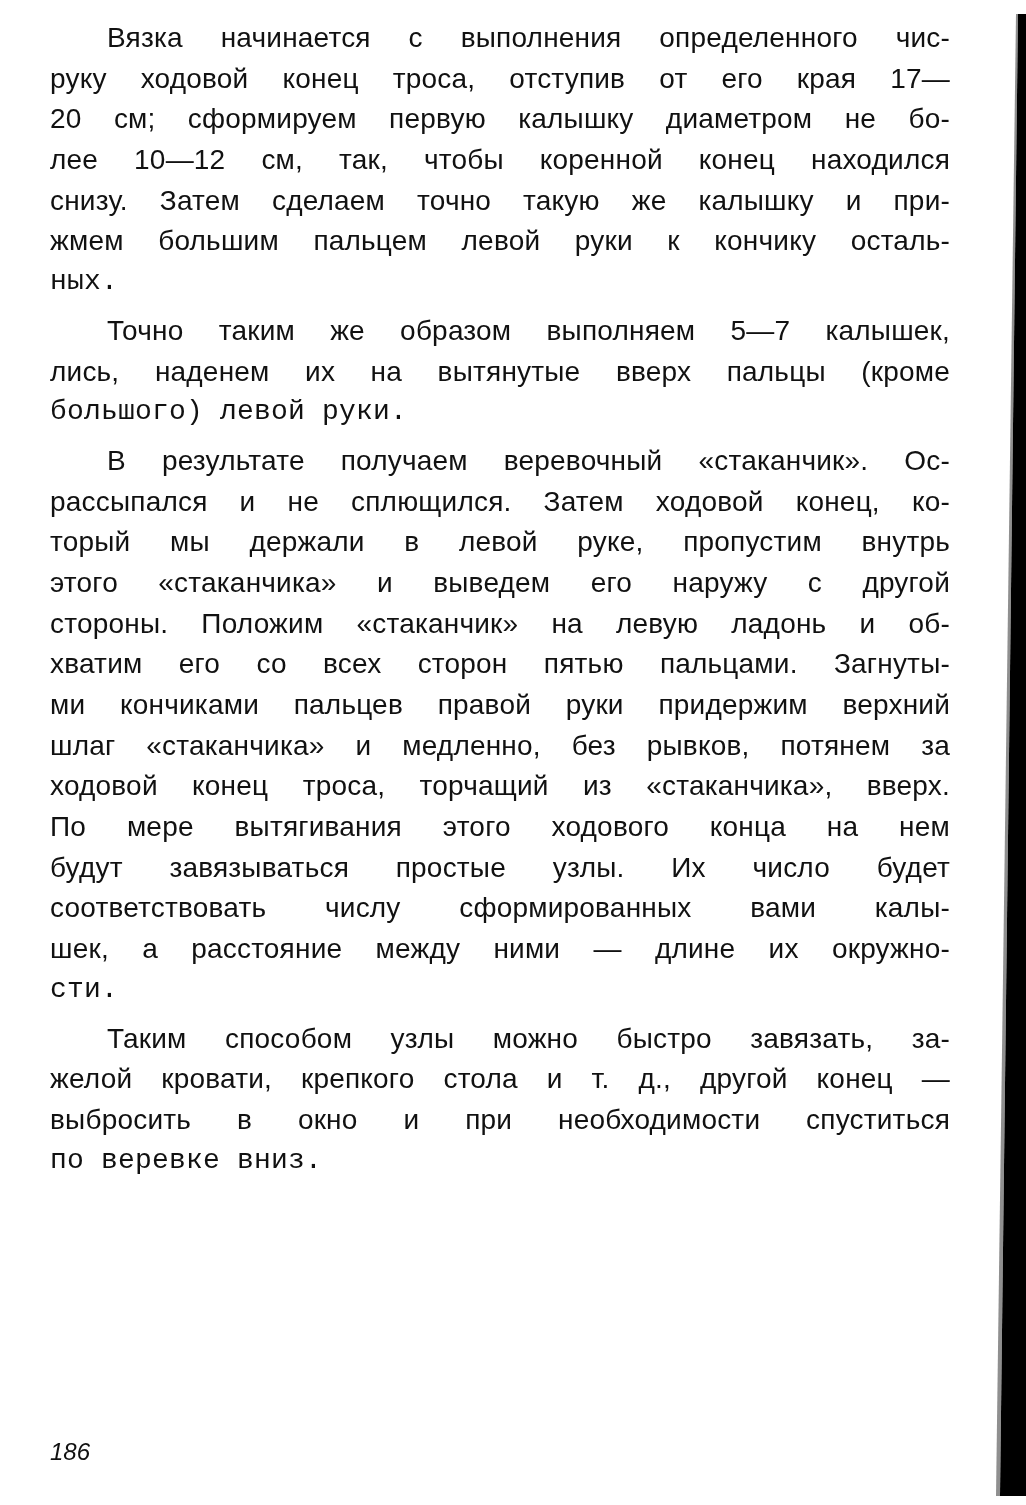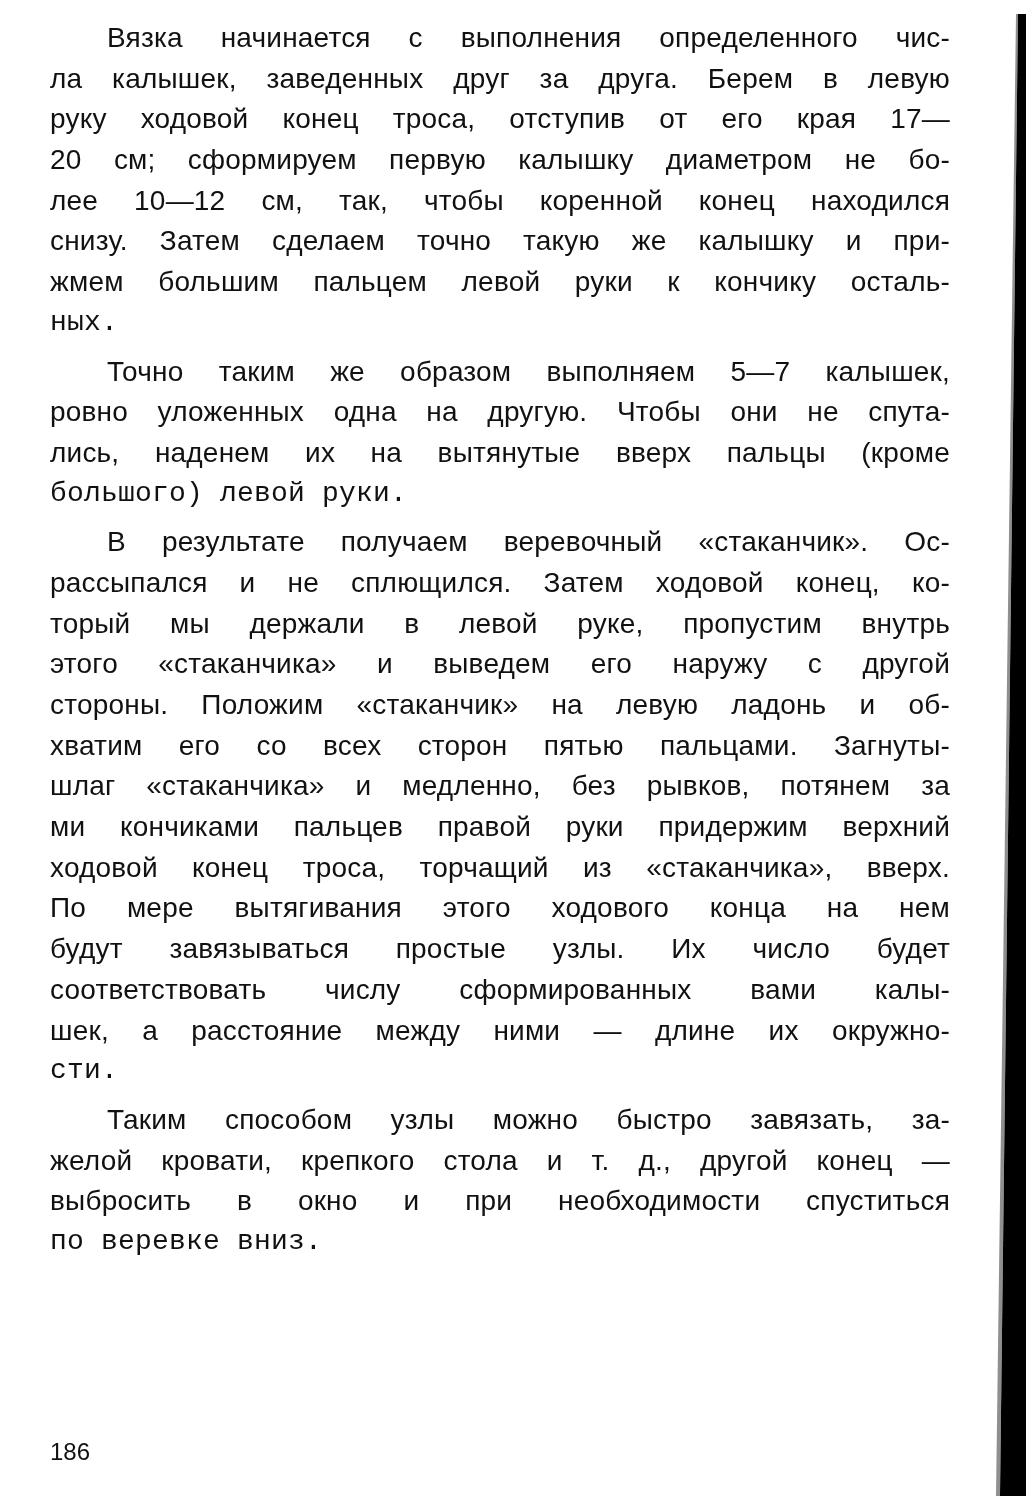--- a/index.html
+++ b/index.html
@@ -48,20 +48,21 @@
     .para-gap {
       height: 8px;
     }
     .page-number {
       position: absolute;
       left: 50px;
       top: 1437px;
       font-size: 24px;
       line-height: 30px;
       color: #111111;
+      font-style: italic;
     }
     .edge-shadow {
       position: absolute;
       top: 14px;
       right: 0;
       width: 40px;
       height: 1482px;
     }
     .edge-shadow svg {
       display: block;
@@ -69,47 +70,45 @@
   </style>
 </head>
 <body>
 
 <div class="page">
 
   <div class="text-block">
 
     <div>
       <span class="line indent">Вязка начинается с выполнения определенного чис-</span>
-      <span class="line">ла калышек, заведенных друг за друга. Берем в левую</span>
       <span class="line">руку ходовой конец троса, отступив от его края 17—</span>
       <span class="line">20 см; сформируем первую калышку диаметром не бо-</span>
       <span class="line">лее 10—12 см, так, чтобы коренной конец находился</span>
       <span class="line">снизу. Затем сделаем точно такую же калышку и при-</span>
       <span class="line">жмем большим пальцем левой руки к кончику осталь-</span>
       <span class="line last">ных.</span>
     </div>
     <div class="para-gap"></div>
 
     <div>
       <span class="line indent">Точно таким же образом выполняем 5—7 калышек,</span>
-      <span class="line">ровно уложенных одна на другую. Чтобы они не спута-</span>
       <span class="line">лись, наденем их на вытянутые вверх пальцы (кроме</span>
       <span class="line last">большого) левой руки.</span>
     </div>
     <div class="para-gap"></div>
 
     <div>
       <span class="line indent">В результате получаем веревочный «стаканчик». Ос-</span>
       <span class="line">рассыпался и не сплющился. Затем ходовой конец, ко-</span>
       <span class="line">торый мы держали в левой руке, пропустим внутрь</span>
       <span class="line">этого «стаканчика» и выведем его наружу с другой</span>
       <span class="line">стороны. Положим «стаканчик» на левую ладонь и об-</span>
       <span class="line">хватим его со всех сторон пятью пальцами. Загнуты-</span>
+      <span class="line">ми кончиками пальцев правой руки придержим верхний</span>
       <span class="line">шлаг «стаканчика» и медленно, без рывков, потянем за</span>
-      <span class="line">ми кончиками пальцев правой руки придержим верхний</span>
       <span class="line">ходовой конец троса, торчащий из «стаканчика», вверх.</span>
       <span class="line">По мере вытягивания этого ходового конца на нем</span>
       <span class="line">будут завязываться простые узлы. Их число будет</span>
       <span class="line">соответствовать числу сформированных вами калы-</span>
       <span class="line">шек, а расстояние между ними — длине их окружно-</span>
       <span class="line last">сти.</span>
     </div>
     <div class="para-gap"></div>
 
     <div>

